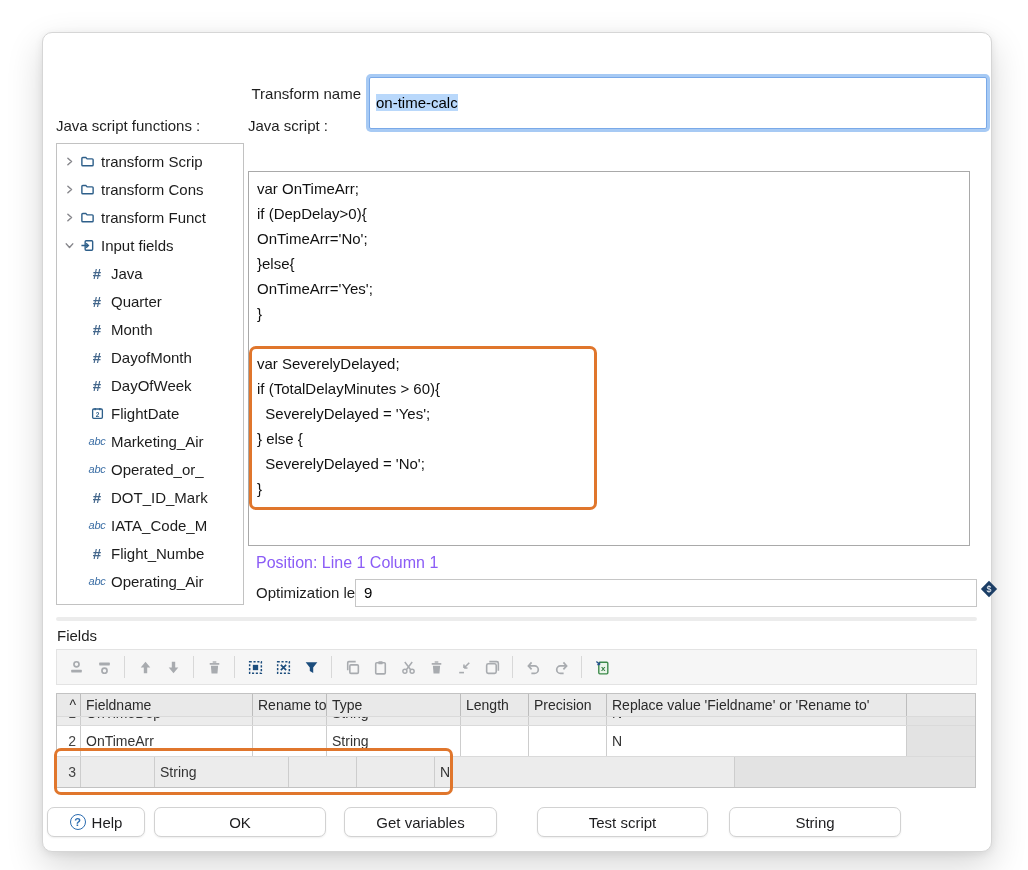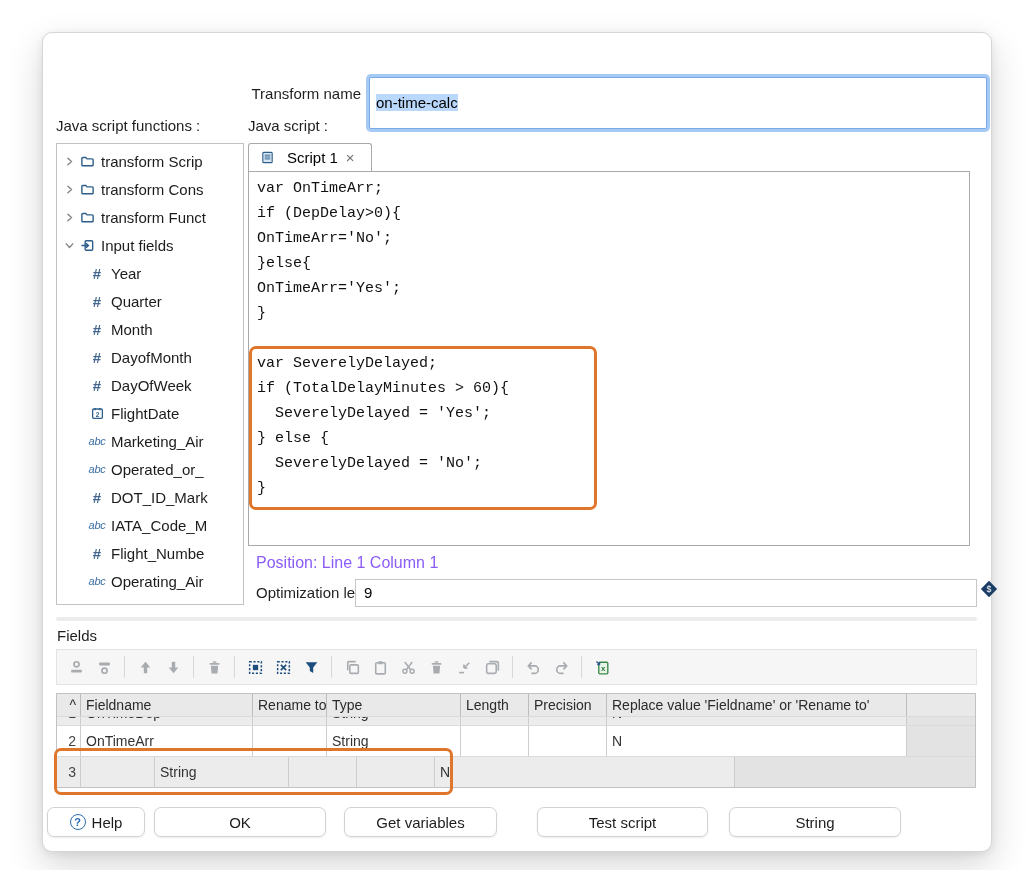--- a/index.html
+++ b/index.html
@@ -31,21 +31,21 @@
           color:#2e5f8a;flex:0 0 20px;}
   .t-icon.hash{font-weight:bold;font-size:15px;color:#44678c;}
   .t-icon.abc{font-style:italic;font-weight:normal;font-size:11px;color:#3b6ea5;letter-spacing:-.3px;}
   .script-panel{position:absolute;left:205px;top:110px;width:722px;height:403px;}
   .tabbar{position:absolute;left:0;top:0;right:0;height:29px;}
   .tab{position:absolute;left:0;top:0;width:124px;height:28px;background:#fff;border:1px solid #a9a9a9;
        border-radius:3px 3px 0 0;display:flex;align-items:center;gap:6px;padding:0 8px;font-size:15px;
        box-sizing:border-box;z-index:2;border-bottom:none;}
   .tab-close{color:#6e6e73;font-size:15px;margin-left:2px;}
   .code-area{position:absolute;left:0;top:28px;right:0;bottom:0;border:1px solid #a9a9a9;background:#fff;
-             font-family:Liberation Mono, monospace;font-size:15px;line-height:25px;padding:4px 0 0 8px;
+             font-family:Liberation Sans, sans-serif;font-size:15px;line-height:25px;padding:4px 0 0 8px;
              white-space:pre;color:#111;overflow:hidden;box-sizing:border-box;}
   .code-line{height:25px;}
   .script-annotation{position:absolute;left:1px;top:203px;width:342px;height:158px;border:3px solid #e0762c;
                      border-radius:7px;pointer-events:none;z-index:3;}
   .position-text{position:absolute;left:213px;top:521px;font-size:16px;color:#8b5cf6;}
   .opt-label{position:absolute;left:213px;top:551px;font-size:15px;color:#1f1f1f;}
   .opt-input{position:absolute;left:312px;top:546px;width:604px;height:22px;border:1px solid #c6c6c6;
              padding:2px 8px;font-size:15px;line-height:22px;background:#fff;}
   .var-icon{position:absolute;left:936px;top:546px;width:20px;height:20px;}
   .section-sep{position:absolute;left:13px;top:584px;width:921px;height:4px;background:#ececec;border-radius:2px;}
@@ -137,21 +137,21 @@
         <span class="t-icon">
           <svg viewBox="0 0 16 16" width="15" height="15">
             <rect x="5.5" y="3" width="8" height="10" rx="1" fill="none" stroke="currentColor" stroke-width="1.5"></rect>
             <path d="M1.5 8 H8.5 M6.5 5.5 L9 8 L6.5 10.5" fill="none" stroke="currentColor" stroke-width="1.5"></path>
           </svg>
         </span>
         <span>Input fields</span>
       </div>
       <div class="tree-item child">
         <span class="t-icon hash">#</span>
-        <span>Year</span>
+        <span>Java</span>
       </div>
       <div class="tree-item child">
         <span class="t-icon hash">#</span>
         <span>Quarter</span>
       </div>
       <div class="tree-item child">
         <span class="t-icon hash">#</span>
         <span>Month</span>
       </div>
       <div class="tree-item child">
@@ -192,32 +192,20 @@
         <span class="t-icon hash">#</span>
         <span>Flight_Numbe</span>
       </div>
       <div class="tree-item child">
         <span class="t-icon abc">abc</span>
         <span>Operating_Air</span>
       </div>
     </div>
 
   <div class="script-panel">
-    <div class="tabbar">
-      <div class="tab">
-        <span class="t-icon">
-            <svg viewBox="0 0 16 16" width="15" height="15">
-              <rect x="3" y="2.5" width="10" height="11" rx="1" fill="#d7e6f4" stroke="#2e5f8a" stroke-width="1.2"></rect>
-              <path d="M5 5.5 H11 M5 7.5 H11 M5 9.5 H11" stroke="#2e5f8a" stroke-width="1"></path>
-            </svg>
-          </span>
-        <span>Script 1</span>
-        <span class="tab-close">×</span>
-      </div>
-    </div>
     <div class="code-area" id="code"><div class="code-line">var OnTimeArr;</div><div class="code-line">if (DepDelay&gt;0){</div><div class="code-line">OnTimeArr='No';</div><div class="code-line">}else{</div><div class="code-line">OnTimeArr='Yes';</div><div class="code-line">}</div><div class="code-line"> </div><div class="code-line">var SeverelyDelayed;</div><div class="code-line">if (TotalDelayMinutes &gt; 60){</div><div class="code-line">  SeverelyDelayed = 'Yes';</div><div class="code-line">} else {</div><div class="code-line">  SeverelyDelayed = 'No';</div><div class="code-line">}</div></div>
     <div class="script-annotation"></div>
   </div>
 
   <div class="position-text">Position: Line 1 Column 1</div>
   <div class="opt-label">Optimization level</div>
   <div class="opt-input">9</div>
   <span class="var-icon"><svg viewBox="0 0 16 16" width="20" height="20">
         <rect x="3.4" y="3.4" width="9.2" height="9.2" transform="rotate(45 8 8)" fill="#1c3e66"></rect>
         <text x="8" y="10.6" font-size="7" text-anchor="middle" fill="#ffffff" font-family="sans-serif">$</text>

